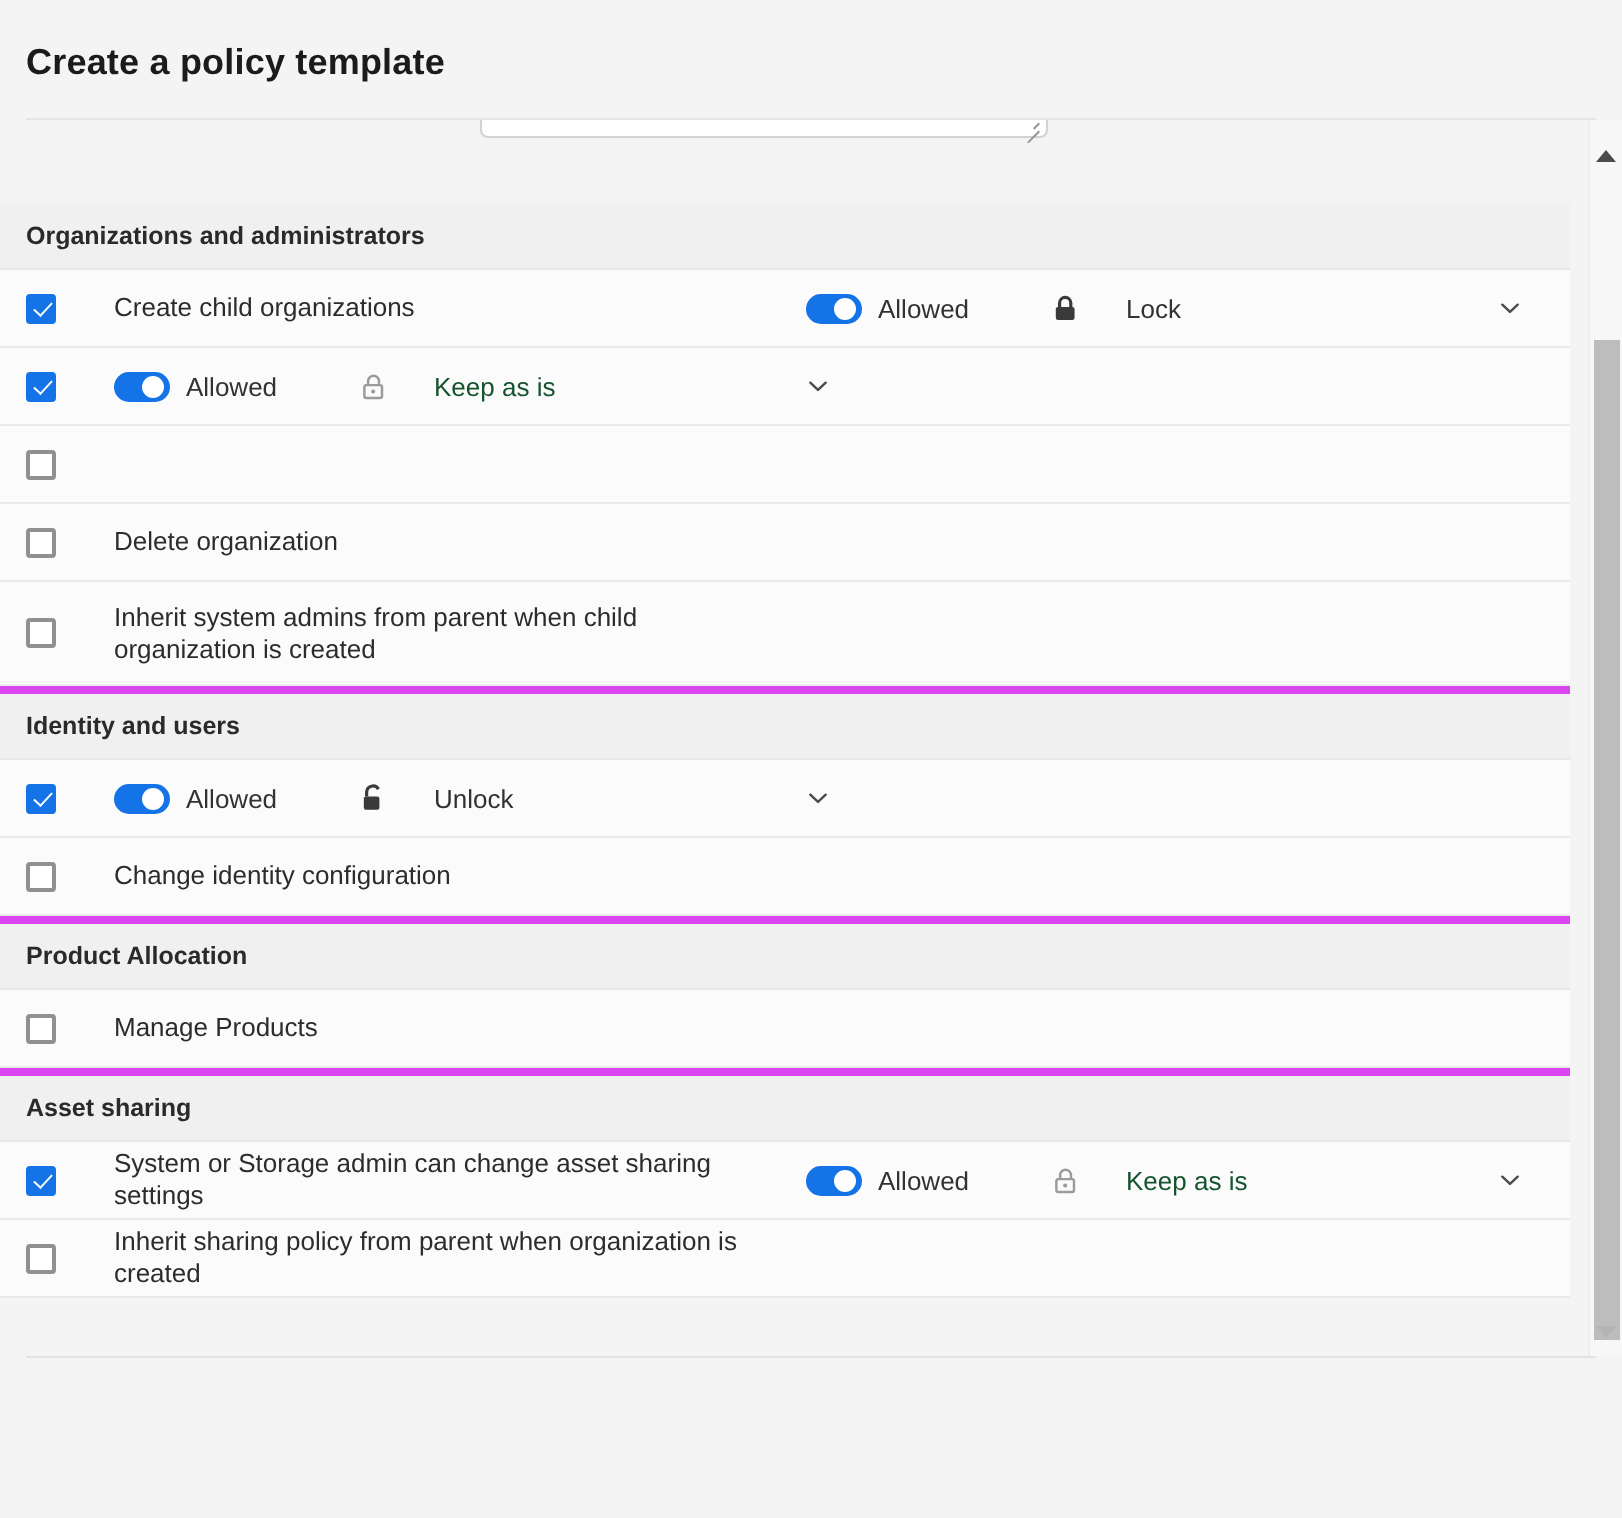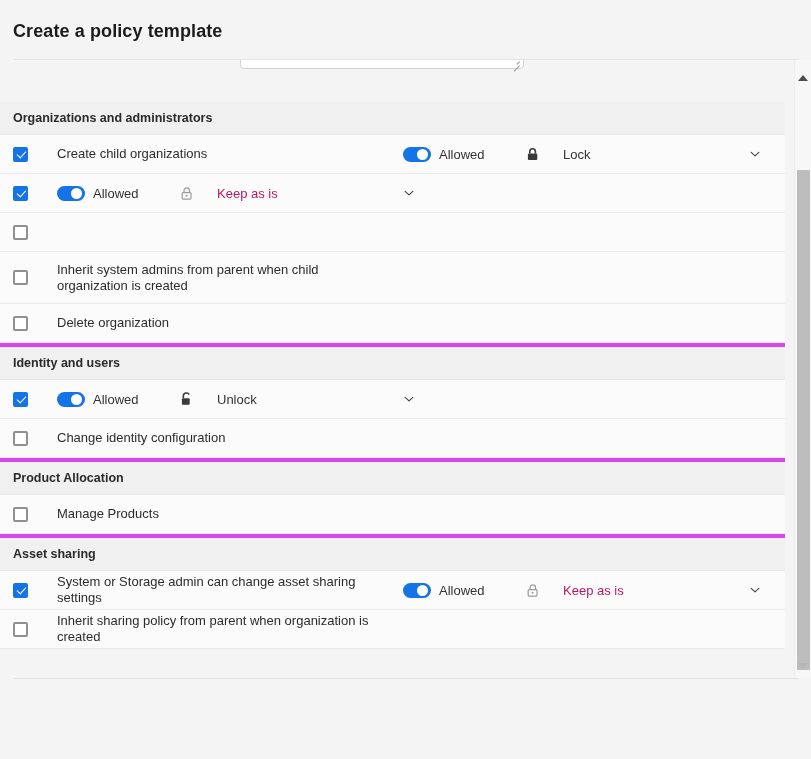--- a/index.html
+++ b/index.html
@@ -177,21 +177,21 @@
   .toggle-label { font-size: 13px; color: #323232; }
 
   .lock-cell {
     width: 200px;
     flex: 0 0 200px;
     display: flex;
     align-items: center;
     gap: 23px;
   }
   .lock-label { font-size: 13px; color: #323232; }
-  .lock-label.muted { color: #be185d; }
+  .lock-label.muted { color: #14532d; }
 
   .chevron-cell {
     width: 60px;
     flex: 0 0 60px;
     display: flex;
     align-items: center;
     justify-content: center;
   }
 
   .ctrl-spacer { flex: 0 0 382px; }
@@ -356,32 +356,32 @@
               <path d="M3.6 6.1L8 10.2l4.4-4.1" fill="none" stroke="currentColor" stroke-width="1.4" stroke-linecap="round" stroke-linejoin="round"></path>
             </svg>
           </div>
         </div>
         <div class="perm-row">
           <div class="cb-cell">
             <div class="checkbox"></div>
           </div>
           <div class="ctrl-spacer"></div>
         </div>
+        <div class="perm-row">
+          <div class="cb-cell">
+            <div class="checkbox"></div>
+          </div>
+          <div class="perm-label">Delete organization</div>
+          <div class="ctrl-spacer"></div>
+        </div>
         <div class="perm-row tall">
           <div class="cb-cell">
             <div class="checkbox"></div>
           </div>
           <div class="perm-label">Inherit system admins from parent when child organization is created</div>
-          <div class="ctrl-spacer"></div>
-        </div>
-        <div class="perm-row">
-          <div class="cb-cell">
-            <div class="checkbox"></div>
-          </div>
-          <div class="perm-label">Delete organization</div>
           <div class="ctrl-spacer"></div>
         </div>
       </div>
       <div class="section">
         <div class="section-header">Identity and users</div>
         <div class="perm-row">
           <div class="cb-cell">
             <div class="checkbox checked"></div>
           </div>
           <div class="toggle-cell">

